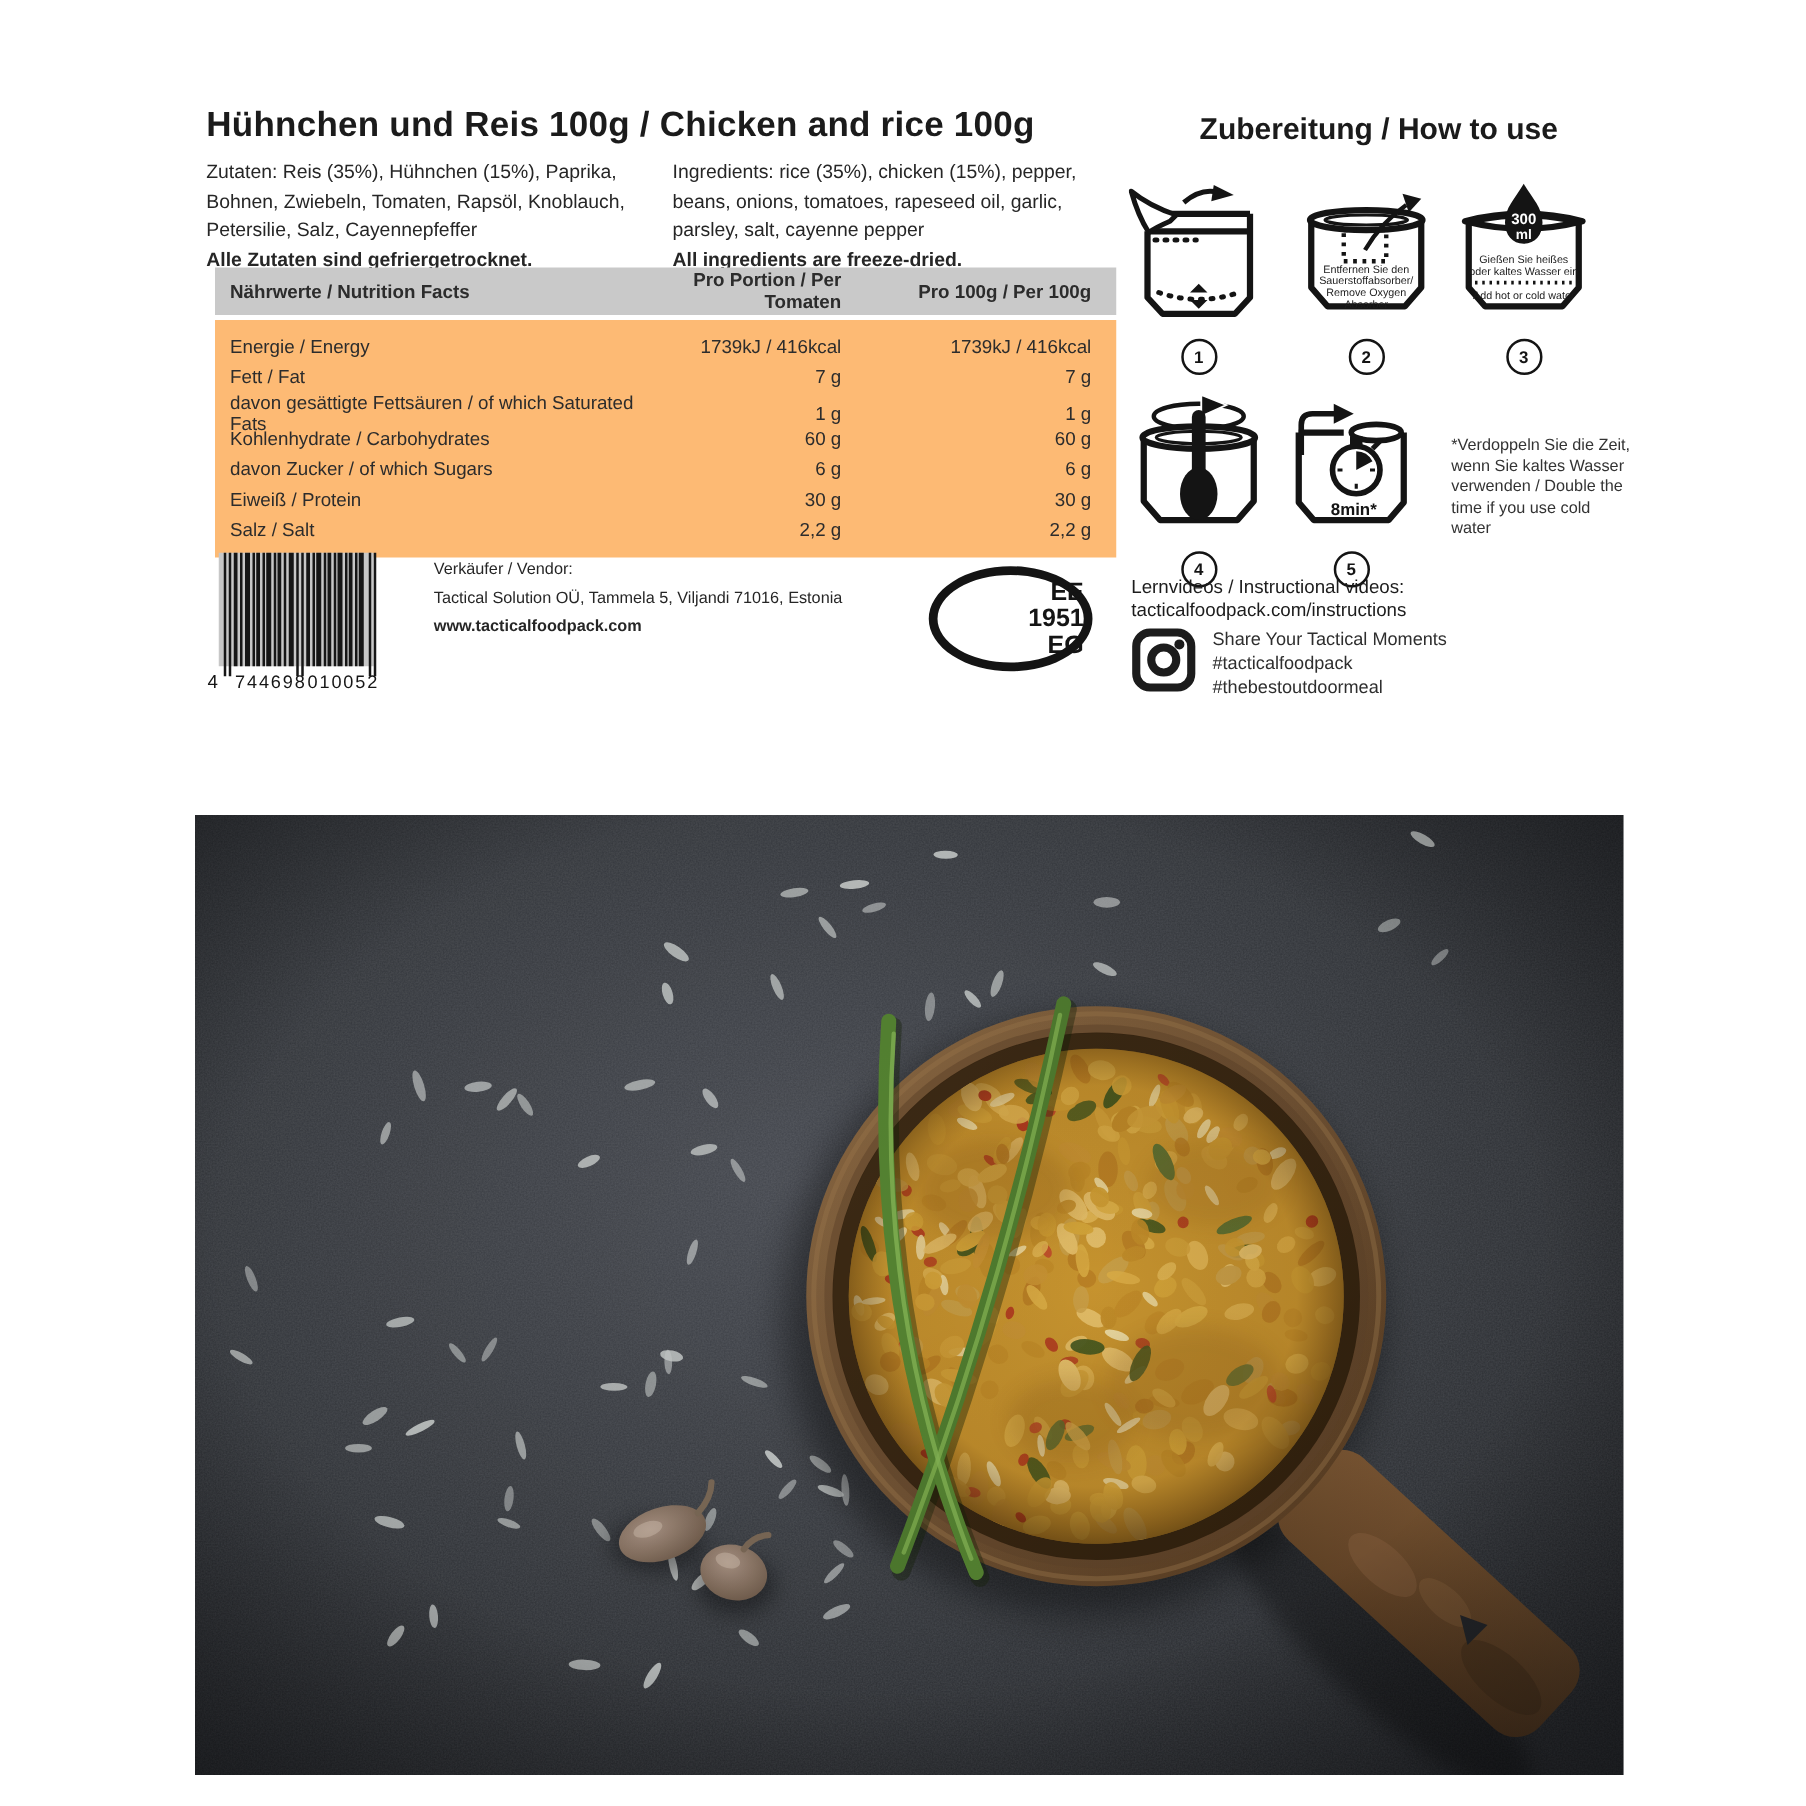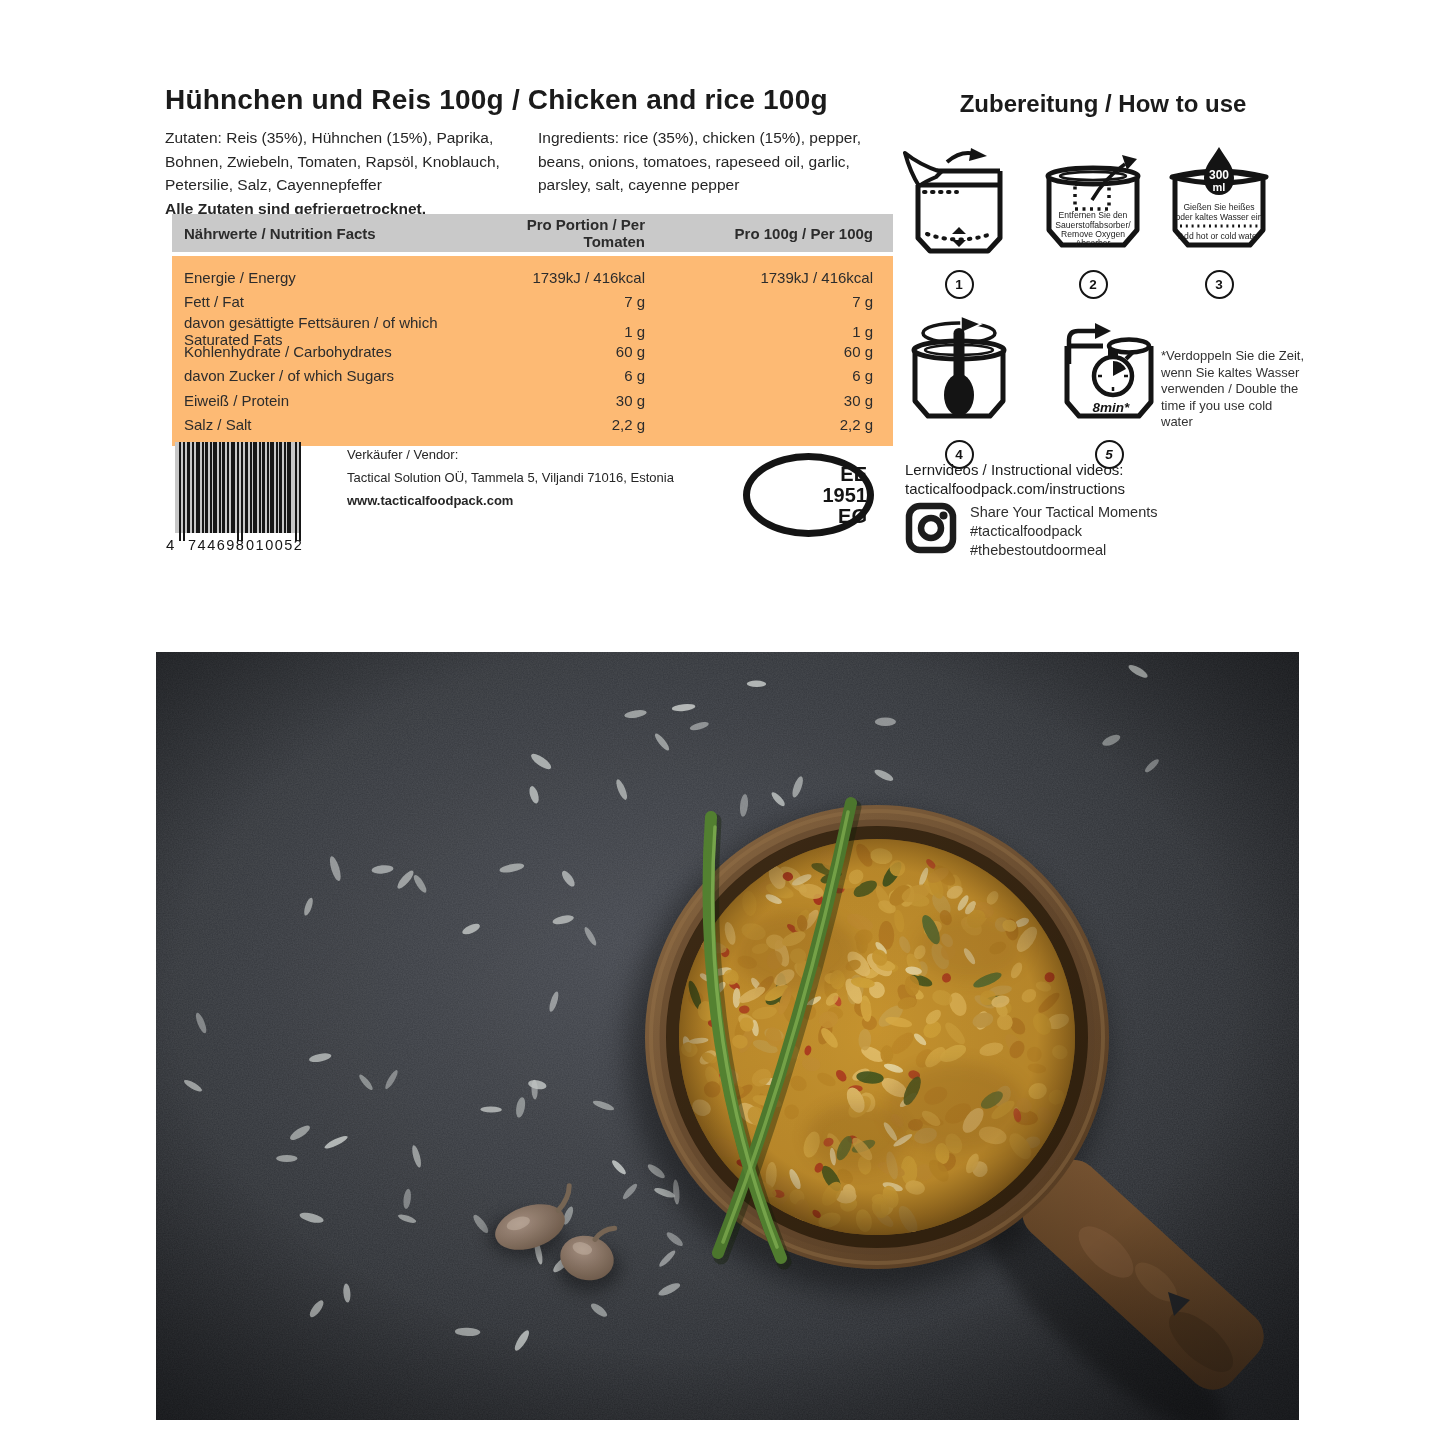--- a/index.html
+++ b/index.html
@@ -5,61 +5,61 @@
   html,body{margin:0;padding:0;background:#fff;}
   .canvas{position:relative;width:1445px;height:1445px;background:#fff;
     font-family:"Liberation Sans",sans-serif;color:#222;overflow:hidden;}
   .title{position:absolute;left:165px;top:84px;margin:0;font-size:28px;font-weight:bold;color:#1b1b1b;letter-spacing:.2px;}
   .ingredients{position:absolute;left:165px;top:126px;display:flex;gap:13px;}
   .ing-col{width:360px;margin:0;font-size:15.5px;line-height:23.5px;color:#262626;}
   .ing-col b.lead{font-weight:normal;}
   .ing-col b.blk{display:block;font-weight:bold;}
   
   .ntable{position:absolute;left:172px;top:214px;width:721px;font-size:15px;color:#2c2c2c;}
-  .thead,.trow{display:grid;grid-template-columns:1fr 150px 200px;gap:28px;}
+  .thead,.trow{display:grid;grid-template-columns:1fr 150px 200px;}
   .thead{background:#c9c9c9;font-weight:bold;height:38px;align-items:center;padding:0 20px 0 12px;box-sizing:border-box;}
   .tbody{background:#fdba74;padding:9px 20px 9px 12px;margin-top:4px;box-sizing:border-box;}
   .trow{height:24.6px;align-items:center;}
   .num{text-align:right;}
   
   .barcode{position:absolute;left:165px;top:442px;}
   
   .vendor{position:absolute;left:347px;top:443px;font-size:13px;line-height:23px;color:#262626;}
   .vendor .bold{font-weight:bold;}
   
   .oval{position:absolute;left:743px;top:453px;width:117px;height:70px;border:7px solid #141414;border-radius:50%;
     display:flex;flex-direction:column;align-items:flex-end;justify-content:center;
     font-weight:bold;font-size:20px;line-height:21px;color:#141414;text-align:center;}
   
   .howto-title{position:absolute;left:903px;top:90px;width:400px;margin:0;text-align:center;font-size:24px;font-weight:bold;color:#1b1b1b;}
   .icons{position:absolute;left:903px;top:146px;width:402px;height:330px;}
   .step{position:absolute;width:112px;text-align:center;}
   .s1{left:0;top:0;} .s2{left:134px;top:0;} .s3{left:260px;top:0;text-align:center;}
-  .s4{left:0;top:170px;} .s5{left:150px;top:170px;font-style:italic;}
+  .s4{left:0;top:170px;} .s5{left:122px;top:170px;}
   .numcirc{width:25px;height:25px;border:2.5px solid #141414;border-radius:50%;margin:8px auto 0;
     display:flex;align-items:center;justify-content:center;font-size:13.5px;font-weight:bold;color:#141414;}
   .asterisk-note{position:absolute;left:258px;top:202px;width:144px;font-size:13px;line-height:16.5px;color:#333;}
   .videos{position:absolute;left:905px;top:460px;font-size:15px;font-weight:normal;line-height:19px;color:#1c1c1c;}
   .social{position:absolute;left:905px;top:502px;display:flex;gap:13px;align-items:flex-start;}
   .social-text{font-size:14.5px;line-height:19px;color:#2e2e2e;padding-top:1px;}
   
   .photo{position:absolute;left:156px;top:652px;width:1143px;height:768px;overflow:hidden;}
   svg text{font-family:"Liberation Sans",sans-serif;}
   .icon-caption{fill:#1c1c1c;}
 </style>
 </head>
 <body>
 
 <div class="canvas">
 
   <h1 class="title">Hühnchen und Reis 100g / Chicken and rice 100g</h1>
 
   <div class="ingredients">
     <p class="ing-col"><b class="lead">Zutaten:</b><span> Reis (35%), Hühnchen (15%), Paprika, Bohnen, Zwiebeln, Tomaten, Rapsöl, Knoblauch, Petersilie, Salz, Cayennepfeffer</span><b class="blk">Alle Zutaten sind gefriergetrocknet.</b></p>
-    <p class="ing-col"><b class="lead">Ingredients:</b><span> rice (35%), chicken (15%), pepper, beans, onions, tomatoes, rapeseed oil, garlic, parsley, salt, cayenne pepper</span></p>
+    <p class="ing-col"><b class="lead">Ingredients:</b><span> rice (35%), chicken (15%), pepper, beans, onions, tomatoes, rapeseed oil, garlic, parsley, salt, cayenne pepper</span><b class="blk">All ingredients are freeze-dried.</b></p>
   </div>
 
   <div class="ntable">
     <div class="thead">
       <div>Nährwerte / Nutrition Facts</div>
       <div class="num">Pro Portion / Per Tomaten</div>
       <div class="num">Pro 100g / Per 100g</div>
     </div>
     <div class="tbody">
       <div class="trow">

